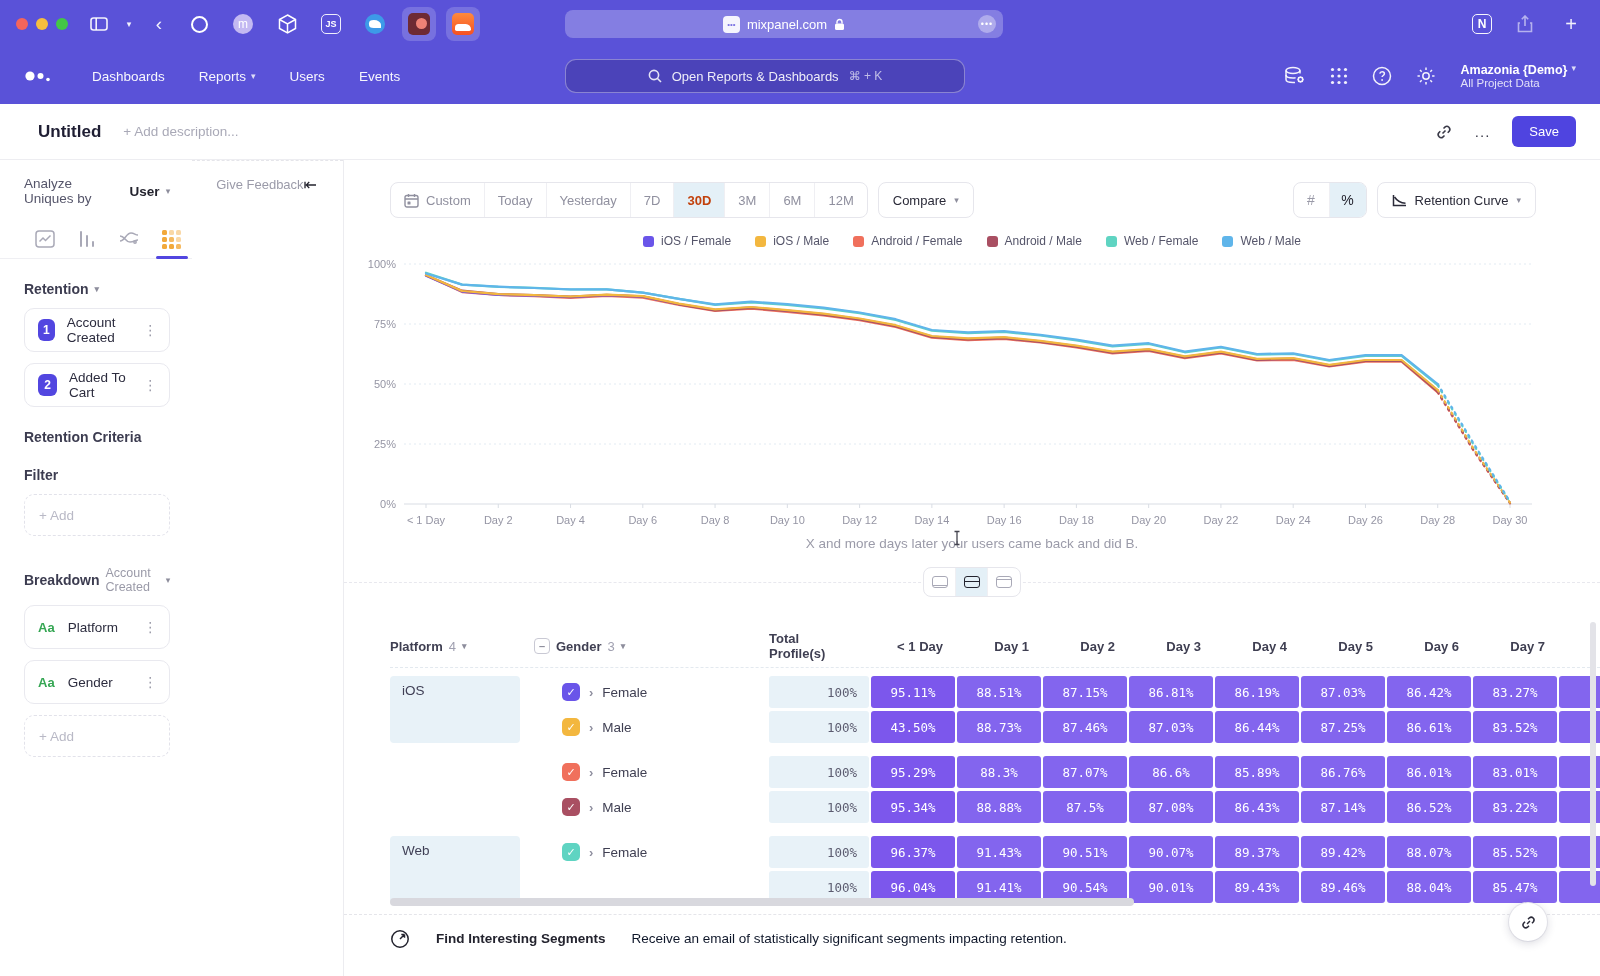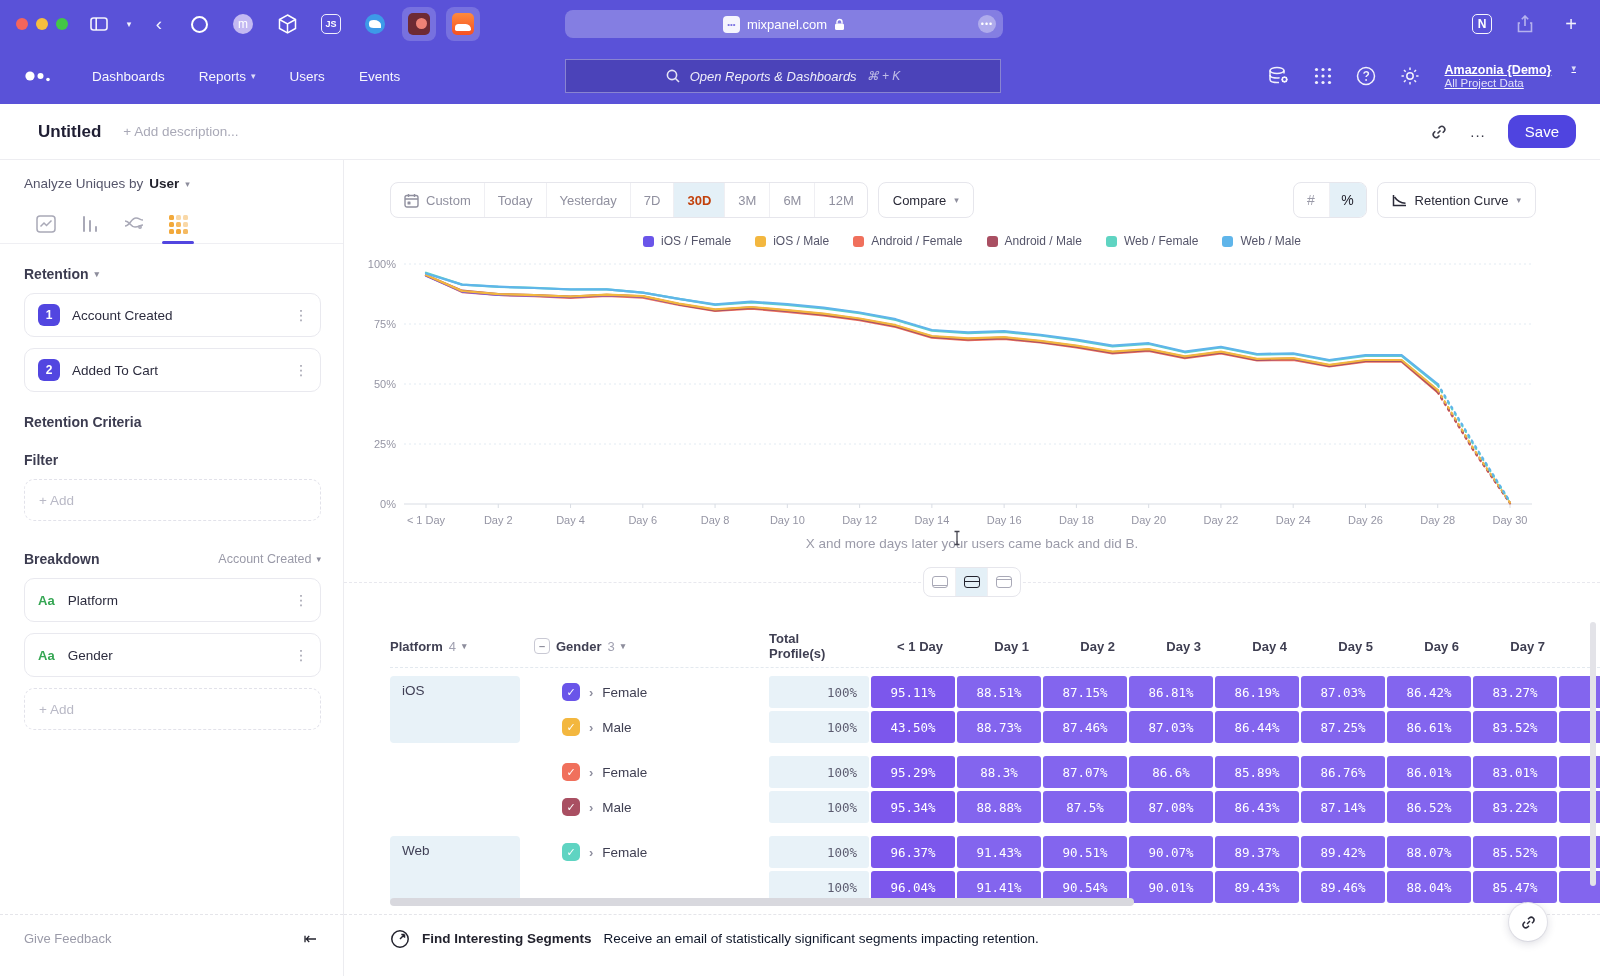--- a/index.html
+++ b/index.html
@@ -32,41 +32,41 @@
   .addr-more { position:absolute; right:7px; top:5px; width:18px; height:18px; border-radius:50%; background:rgba(255,255,255,.35); color:#fff; font-size:9px; letter-spacing:1px; display:flex; align-items:center; justify-content:center; }
   .browser-right { margin-left:auto; display:flex; align-items:center; gap:20px; }
   .notion-ic { width:20px; height:20px; border:1.8px solid rgba(255,255,255,.95); border-radius:5px; color:#fff; font-size:12px; font-weight:bold; display:flex; align-items:center; justify-content:center; }
 
   
   .nav-bar { height:56px; background:#5a52d8; display:flex; align-items:center; padding:0 24px; position:relative; }
   .mp-logo { display:flex; align-items:flex-start; gap:3px; margin-right:38px; }
   .nav-items { display:flex; gap:34px; }
   .nav-item { color:rgba(255,255,255,.95); font-size:13.5px; cursor:default; display:flex; align-items:center; gap:5px; }
   .nav-caret { font-size:9px; color:rgba(255,255,255,.8); }
-  .nav-search { position:absolute; left:565px; top:11px; width:436px; height:34px; background:rgba(30,25,90,.25); border:1px solid rgba(255,255,255,.35);
-    border-radius:0; display:flex; align-items:center; justify-content:center; gap:10px; color:rgba(255,255,255,.9); font-size:13px;font-style:italic; }
+  .nav-search { position:absolute; left:565px; top:11px; width:400px; height:34px; background:rgba(30,25,90,.25); border:1px solid rgba(255,255,255,.35);
+    border-radius:11px; display:flex; align-items:center; justify-content:center; gap:10px; color:rgba(255,255,255,.9); font-size:13px; }
   .nav-search .shortcut { color:rgba(255,255,255,.65); font-size:12px; }
   .nav-right { margin-left:auto; display:flex; align-items:center; gap:24px; }
   .nav-ic { color:rgba(255,255,255,.92); display:flex; align-items:center; }
-  .project { text-align:left; color:#fff; display:flex; align-items:flex-start; gap:20px;text-decoration:underline; }
+  .project { text-align:left; color:#fff; display:flex; align-items:flex-start; gap:4px; }
   .project .p-name { font-size:12.5px; font-weight:bold; }
   .project .p-sub { font-size:11.5px; color:rgba(255,255,255,.82); }
 
   
   .report-header { height:56px; border-bottom:1px solid #ededf1; display:flex; align-items:center; padding:0 24px 0 38px; }
   .report-title { font-size:17px; font-weight:bold; color:#1f1e33; margin-right:22px; }
   .report-desc { font-size:13.5px; color:#a9a9b7; }
   .header-actions { margin-left:auto; display:flex; align-items:center; gap:22px; }
   .icon-btn { color:#3a3a48; display:flex; align-items:center; }
   .dots-btn { font-size:15px; letter-spacing:1px; color:#3a3a48; }
-  .save-btn { background:#4f44e0; color:#fff; font-size:15px; font-weight:500; border:none; border-radius:12px; padding:8px 17px; cursor:pointer; font-family:inherit; }
+  .save-btn { background:#4f44e0; color:#fff; font-size:13px; font-weight:500; border:none; border-radius:6px; padding:8px 17px; cursor:pointer; font-family:inherit; }
 
   
   .content { display:flex; height:816px; position:relative; }
-  .sidebar { width:412px; border-right:1px solid #ececf0; display:flex; flex-direction:column; }
+  .sidebar { width:412px; border-right:1px solid #ececf0; display:flex; flex-direction:row; }
   .sidebar-scroll { flex:1; padding:0 22px 0 24px; overflow:hidden; }
   .main { flex:1; display:flex; flex-direction:column; position:relative; }
   .main-body { height:754px; position:relative; }
 
   
   .analyze-row { padding:16px 0 0 0; font-size:13.5px; color:#55556a; display:flex; align-items:center; gap:6px; }
   .analyze-row b { color:#23232e; font-weight:bold; }
   .caret { font-size:9px; color:#8d8d9c; }
   .chart-tabs { display:flex; padding-top:14px; border-bottom:1px solid #efeff3; margin:0 -22px 0 -24px; padding-left:24px; }
   .chart-tab { width:44px; height:38px; display:flex; align-items:center; justify-content:center; position:relative; cursor:pointer; }
@@ -139,21 +139,21 @@
   .cbox { width:18px; height:18px; border-radius:5px; color:#fff; font-size:11px; display:flex; align-items:center; justify-content:center; }
   .expander { color:#8f8f9f; font-size:13px; font-weight:bold; }
   .totcell { background:#e8f2f8; border-radius:3px; display:flex; align-items:center; justify-content:flex-end; padding-right:12px; font-size:12.5px; color:#5c5c70; font-family:"DejaVu Sans Mono", monospace; }
   .vcell { background:#8365ee; border-radius:3px; color:#fff; font-size:12.5px; font-family:"DejaVu Sans Mono", monospace; display:flex; align-items:center; justify-content:center; }
   .vcell.first { background:#7c57ec; }
   .vcell.strip { background:#8365ee; }
   .hscroll { position:absolute; left:0; bottom:8px; width:744px; height:8px; border-radius:4px; background:#d8d8de; }
   .vscroll { position:absolute; right:4px; top:7px; width:6px; height:264px; border-radius:3px; background:#e3e3e8; }
 
   
-  .main-footer { height:62px; border-top:1px dashed #e5e5ea; display:flex; align-items:center; gap:12px; padding:0 0 14px 46px; }
+  .main-footer { height:62px; border-top:1px dashed #e5e5ea; display:flex; align-items:center; gap:26px; padding:0 0 14px 46px; }
   .mf-title { font-size:13.5px; font-weight:bold; color:#23232e; }
   .mf-sub { font-size:13.5px; color:#0f172a; }
   .float-link { position:absolute; right:53px; top:743px; width:38px; height:38px; border-radius:50%; background:#fff;
     box-shadow:0 2px 10px rgba(40,40,70,.18), 0 0 0 1px #f0f0f4; display:flex; align-items:center; justify-content:center; cursor:pointer; }
 </style>
 </head>
 <body>
 
 <div class="screen">
 

